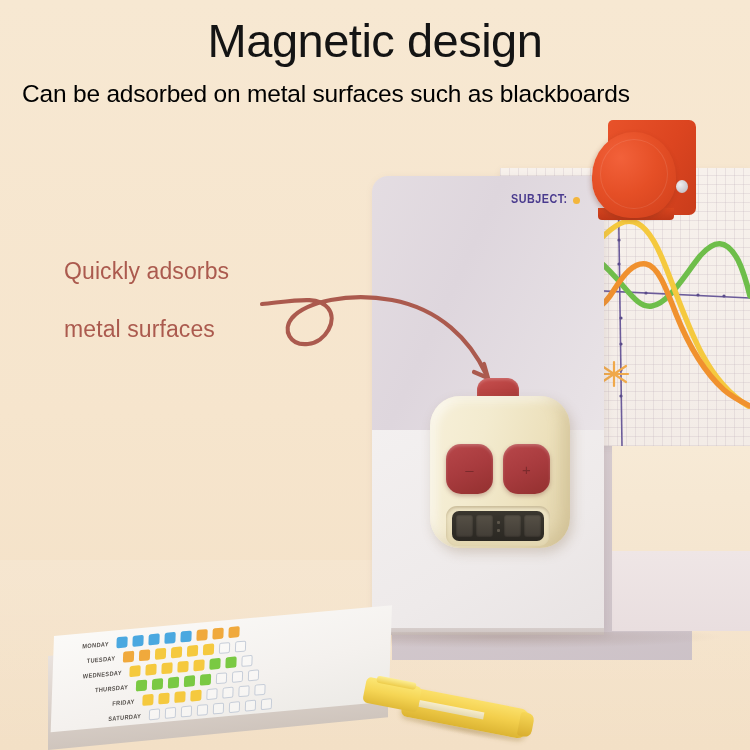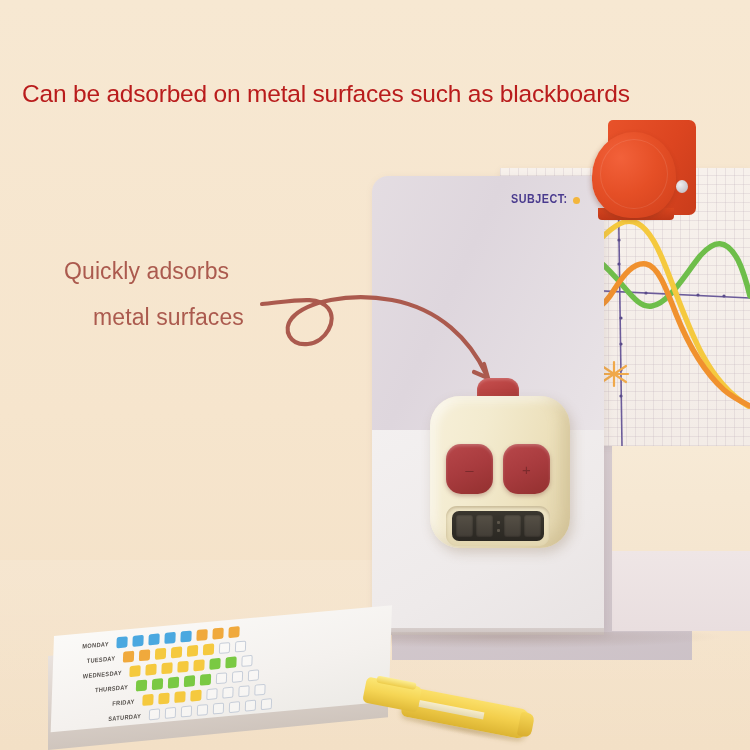--- a/index.html
+++ b/index.html
@@ -28,37 +28,37 @@
     font-weight: 400;
     color: #141414;
     letter-spacing: -0.5px;
   }
   .subline {
     position: absolute;
     left: 22px;
     width: 720px;
     font-size: 24.5px;
     font-weight: 400;
-    color: #b91c1c;
+    color: #000000;
     letter-spacing: -0.2px;
     white-space: nowrap;
   }
   .subline.l1 { top: 80px; }
   .subline.l2 { top: 127px; }
 
   .callout {
     position: absolute;
     left: 64px;
     font-size: 23px;
     color: #ab5a4e;
     letter-spacing: 0.1px;
     white-space: nowrap;
   }
   .callout.c1 { top: 258px; }
-  .callout.c2 { top: 304px; margin-left: 29px; }
+  .callout.c2 { top: 316px; }
 
   
   .tabletop {
     position: absolute;
     inset: 0;
     background:
       linear-gradient(180deg, #f7e8d2 0%, #f6e5cd 55%, #f3e0c6 100%);
   }
   .tabletop-sheen {
     position: absolute;
@@ -395,20 +395,21 @@
   }
 </style>
 </head>
 <body>
 
 <div id="scene">
 
   <div class="tabletop"></div>
   <div class="tabletop-sheen"></div>
 
+  <div class="headline">Magnetic design</div>
   <div class="subline l1">Can be adsorbed on metal surfaces such as blackboards</div>
 
   <div class="shadow-block"></div>
 
   <div class="board-graph"></div>
   <div class="board-graph-lower"></div>
   <div class="board-graph-lower2"></div>
 
   <svg class="curves-svg" viewBox="0 0 250 278">
 

